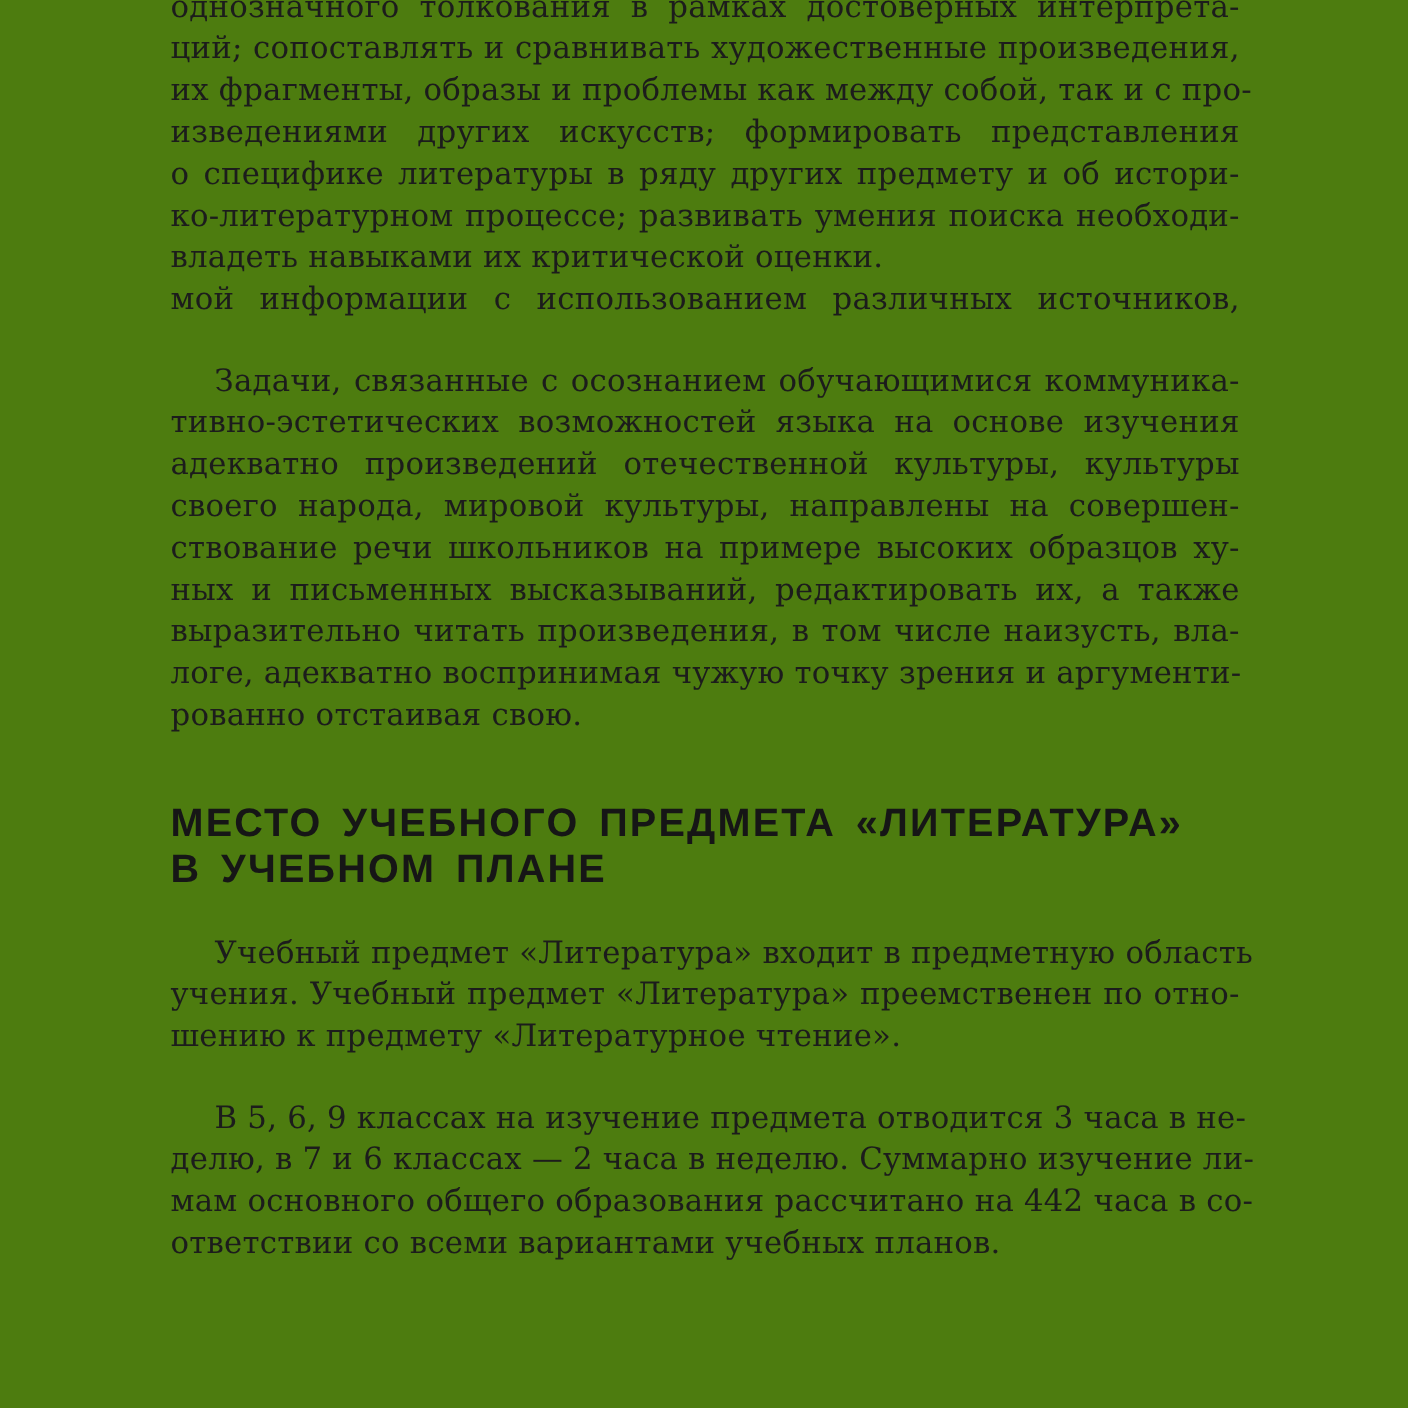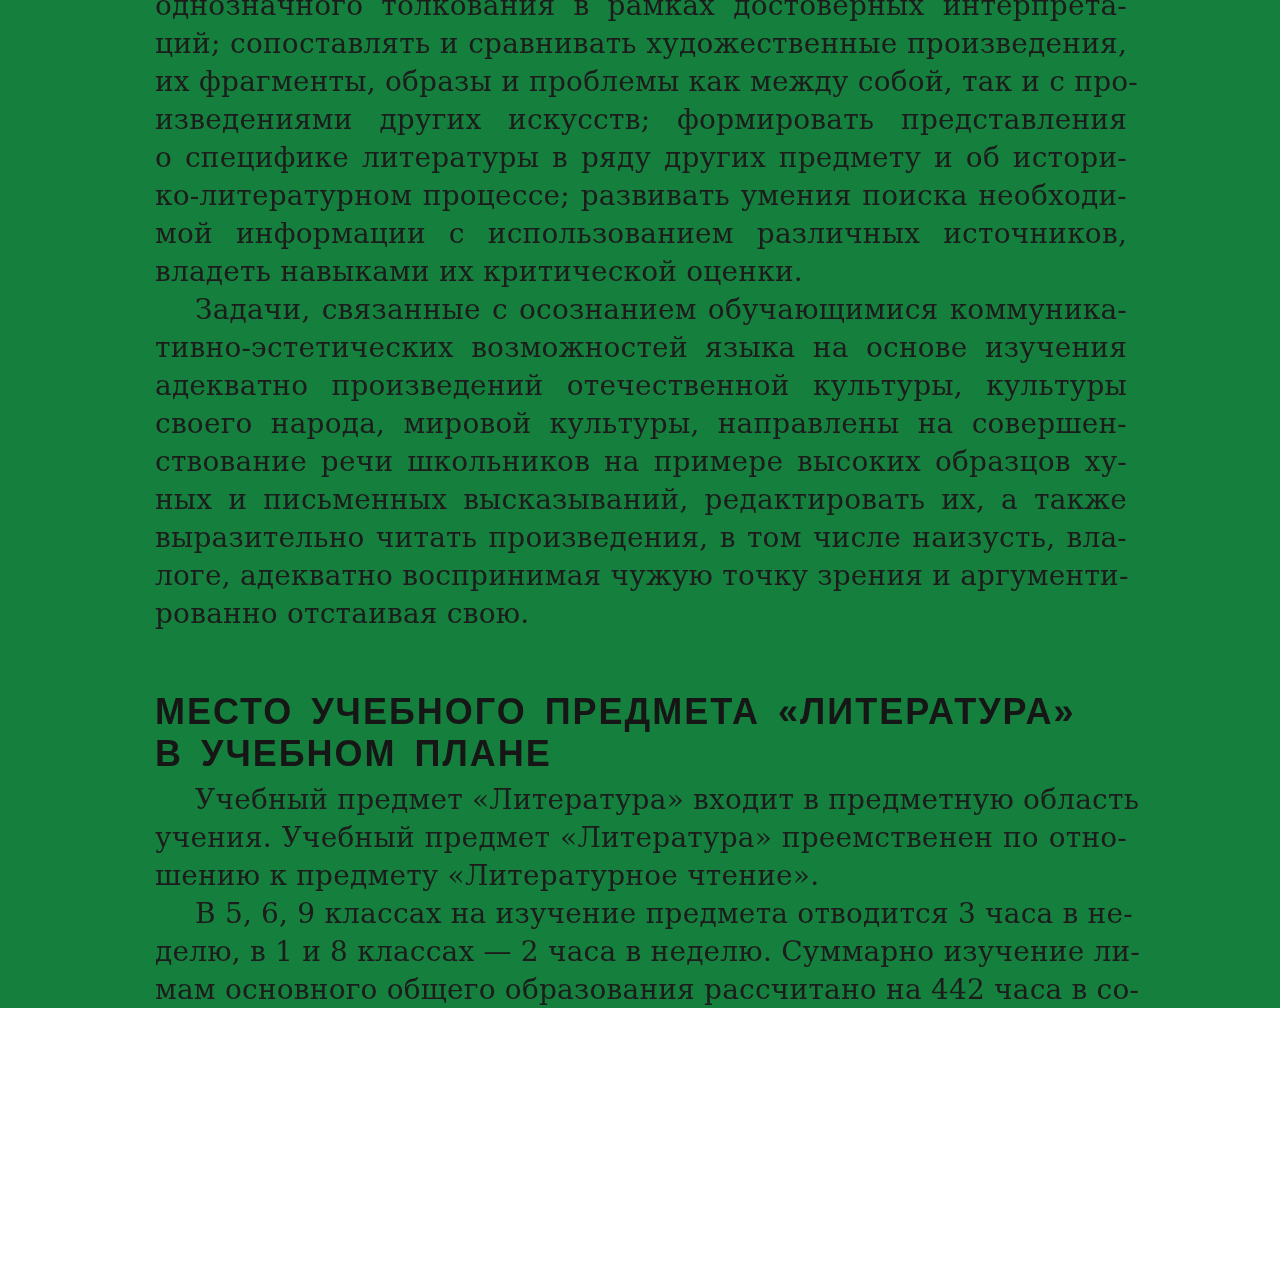--- a/index.html
+++ b/index.html
@@ -3,22 +3,22 @@
 <meta charset="utf-8">
 <style>
   html, body {
     margin: 0;
     padding: 0;
     background: #ffffff;
   }
   .page {
     position: relative;
     width: 1280px;
-    height: 1008px;
-    background: #15803d;
+    height: 1280px;
+    background: #4d7c0f;
     overflow: hidden;
     color: #1c1c1c;
     box-sizing: border-box;
     padding: 0 153px 0 155px;
     font-family: "DejaVu Serif", "Liberation Serif", serif;
   }
   .para {
     margin: 0;
     font-size: 28px;
     line-height: 38px;
@@ -29,20 +29,21 @@
     text-align-last: justify;
     white-space: nowrap;
     letter-spacing: 0.2px;
   }
   .para .line.last {
     text-align-last: left;
     white-space: normal;
   }
   .indent-first .line:first-child {
     padding-left: 40px;
+    margin-top: 36px;
   }
   .clip-top {
     margin-top: -13px;
   }
   .heading {
     margin: 58px 0 6px 0;
     font-family: "Liberation Sans", "DejaVu Sans", sans-serif;
     font-weight: 700;
     font-size: 36px;
     line-height: 42px;
@@ -61,22 +62,22 @@
 
 <div class="page">
 
   <div class="para clip-top">
       <div class="line">однозначного толкования в рамках достоверных интерпрета-</div>
       <div class="line">ций; сопоставлять и сравнивать художественные произведения,</div>
       <div class="line">их фрагменты, образы и проблемы как между собой, так и с про-</div>
       <div class="line">изведениями других искусств; формировать представления</div>
       <div class="line">о специфике литературы в ряду других предмету и об истори-</div>
       <div class="line">ко-литературном процессе; развивать умения поиска необходи-</div>
+      <div class="line last">владеть навыками их критической оценки.</div>
       <div class="line">мой информации с использованием различных источников,</div>
-      <div class="line last">владеть навыками их критической оценки.</div>
     </div>
 
   <div class="para indent-first">
       <div class="line">Задачи, связанные с осознанием обучающимися коммуника-</div>
       <div class="line">тивно-эстетических возможностей языка на основе изучения</div>
       <div class="line">адекватно произведений отечественной культуры, культуры</div>
       <div class="line">своего народа, мировой культуры, направлены на совершен-</div>
       <div class="line">ствование речи школьников на примере высоких образцов ху-</div>
       <div class="line">ных и письменных высказываний, редактировать их, а также</div>
       <div class="line">выразительно читать произведения, в том числе наизусть, вла-</div>
@@ -90,18 +91,18 @@
     </h2>
 
   <div class="para indent-first">
       <div class="line">Учебный предмет «Литература» входит в предметную область</div>
       <div class="line">учения. Учебный предмет «Литература» преемственен по отно-</div>
       <div class="line last">шению к предмету «Литературное чтение».</div>
     </div>
 
   <div class="para indent-first">
       <div class="line">В 5, 6, 9 классах на изучение предмета отводится 3 часа в не-</div>
-      <div class="line">делю, в 1 и 8 классах — 2 часа в неделю. Суммарно изучение ли-</div>
+      <div class="line">делю, в 7 и 6 классах — 2 часа в неделю. Суммарно изучение ли-</div>
       <div class="line">мам основного общего образования рассчитано на 442 часа в со-</div>
       <div class="line last">ответствии со всеми вариантами учебных планов.</div>
     </div>
 
 </div>
 
 </body></html>

